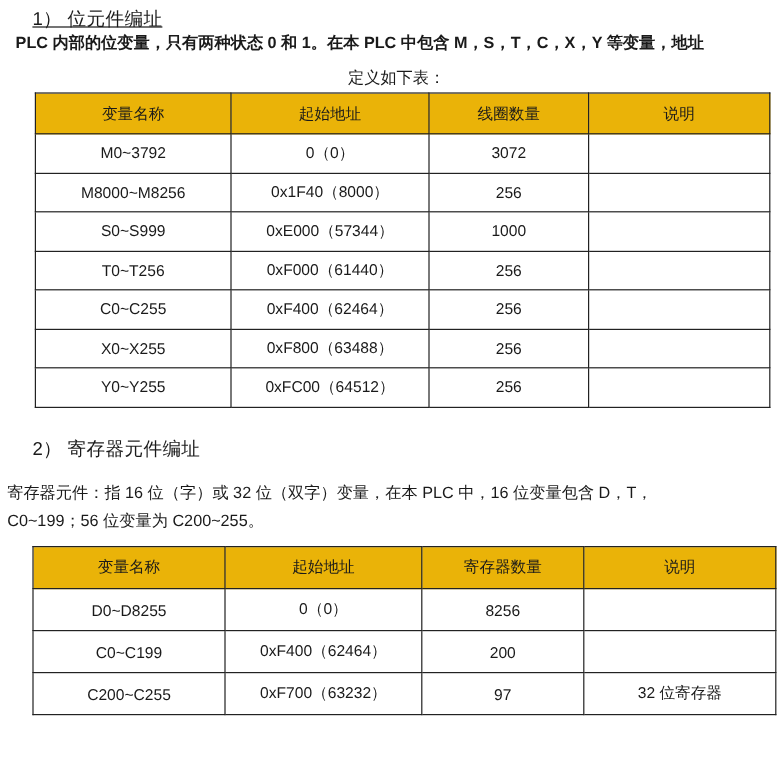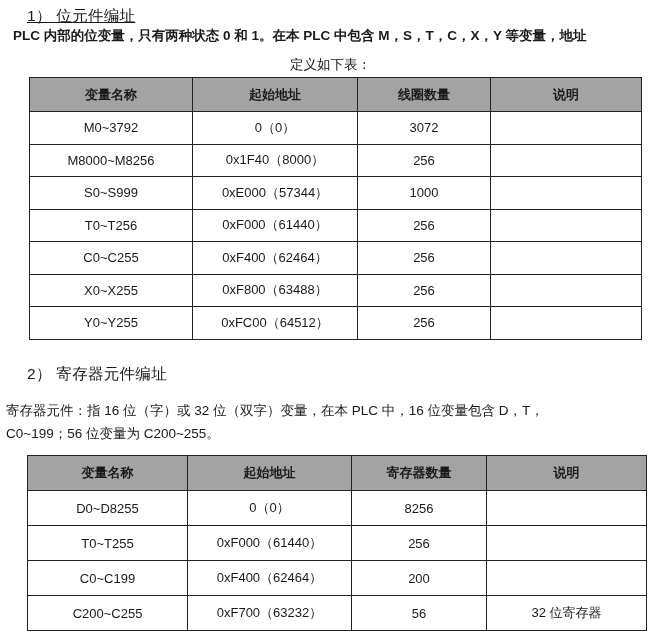--- a/index.html
+++ b/index.html
@@ -6,21 +6,21 @@
   body {
     width: 649px; height: 637px; position: relative; overflow: hidden;
     font-family: "Liberation Sans", "DejaVu Sans", sans-serif; color: #1a1a1a;
   }
   .heading { position: absolute; font-size: 15.5px; letter-spacing: 0.3px; }
   .para { position: absolute; font-size: 13.5px; white-space: nowrap; line-height: 18px; }
   table.tbl { position: absolute; border-collapse: collapse; table-layout: fixed; font-size: 13px; }
   table.tbl th, table.tbl td {
     border: 1px solid #222; text-align: center; padding: 0; font-weight: normal;
   }
-  table.tbl th { background: #a3a3a3; font-weight: bold; }
+  table.tbl th { background: #eab308; }
 </style>
 </head>
 <body>
 
 <div class="heading" style="left:27px; top:6px;text-decoration:underline;">1） 位元件编址</div>
 <div class="para" style="left:13px; top:27px;font-weight:bold;">PLC 内部的位变量，只有两种状态 0 和 1。在本 PLC 中包含 M，S，T，C，X，Y 等变量，地址</div>
 <div class="para" style="left:290px; top:56px;">定义如下表：</div>
 
 <table class="tbl" style="left:29px; top:77px; width:612px;">
   <colgroup>
@@ -103,31 +103,25 @@
     </tr>
   </thead>
   <tbody>
     <tr style="height:35px">
       <td>D0~D8255</td>
       <td>0（0）</td>
       <td>8256</td>
       <td></td>
     </tr>
     <tr style="height:35px">
-      <td>T0~T255</td>
-      <td>0xF000（61440）</td>
-      <td>256</td>
-      <td></td>
-    </tr>
-    <tr style="height:35px">
       <td>C0~C199</td>
       <td>0xF400（62464）</td>
       <td>200</td>
       <td></td>
     </tr>
     <tr style="height:35px">
       <td>C200~C255</td>
       <td>0xF700（63232）</td>
-      <td>56</td>
+      <td>97</td>
       <td>32 位寄存器</td>
     </tr>
   </tbody>
 </table>
 
 </body></html>

